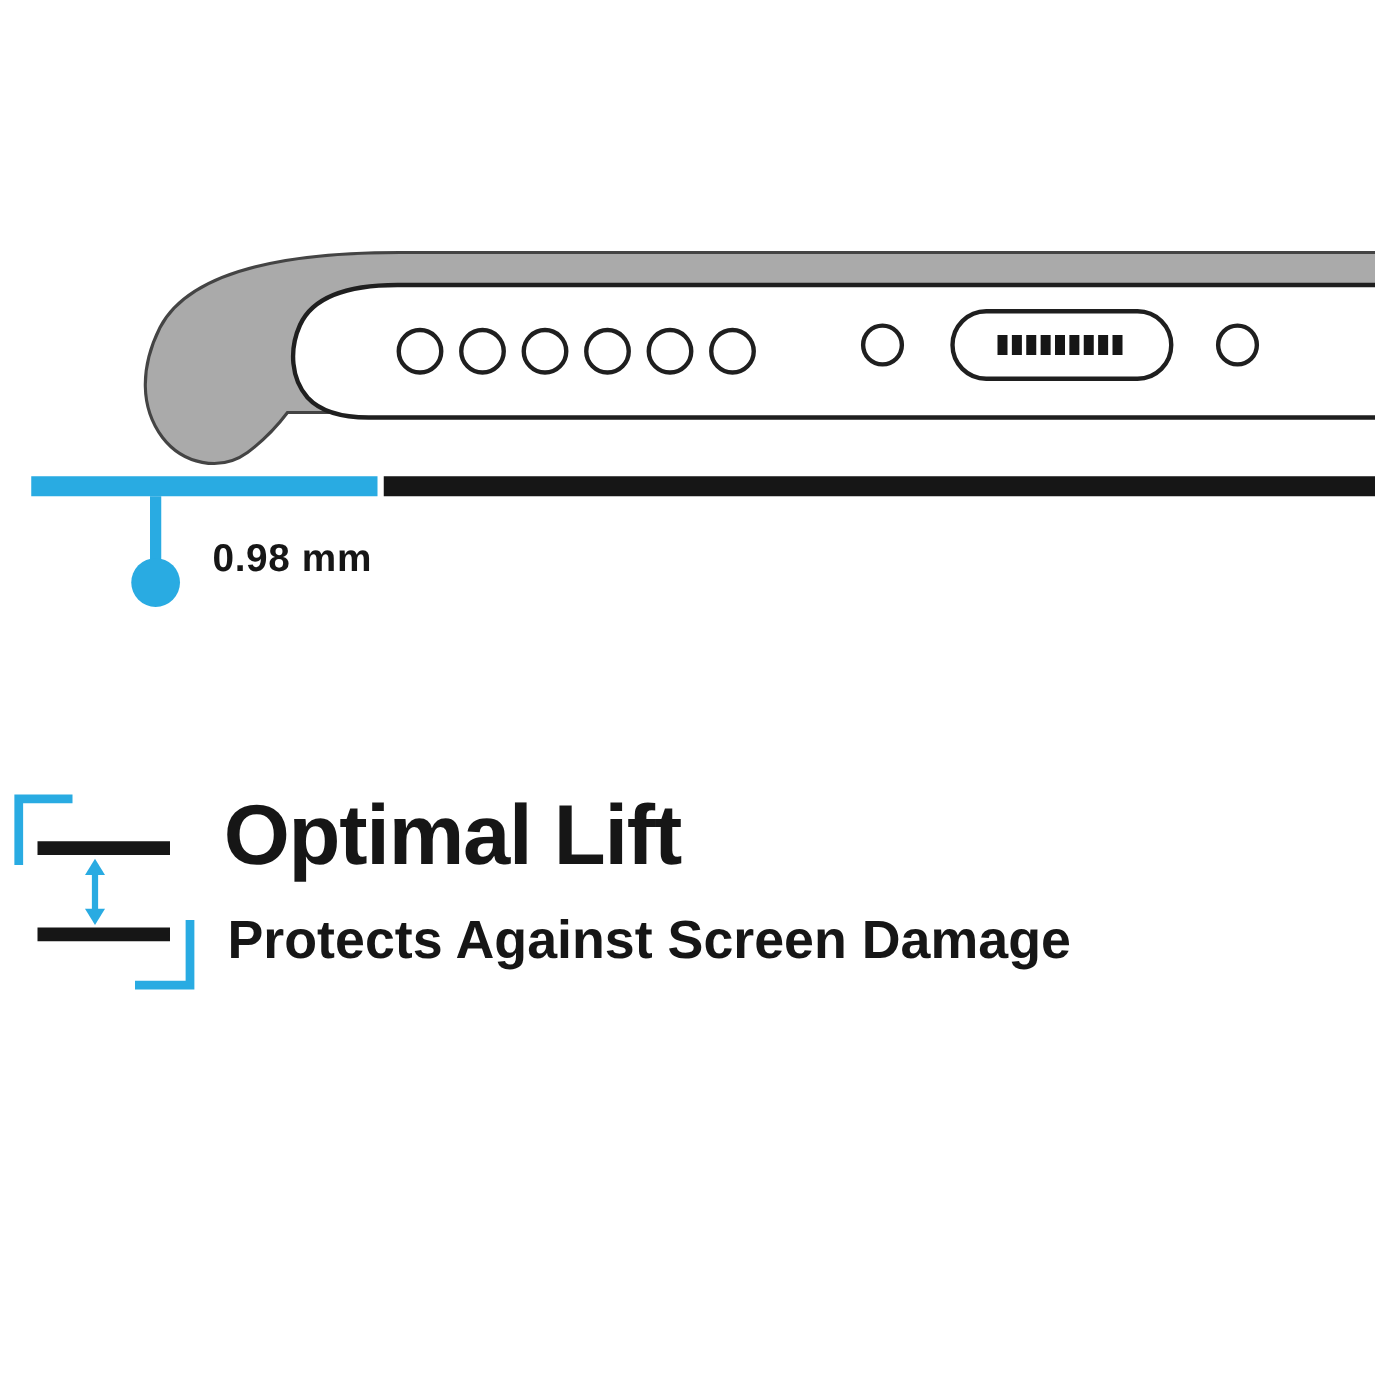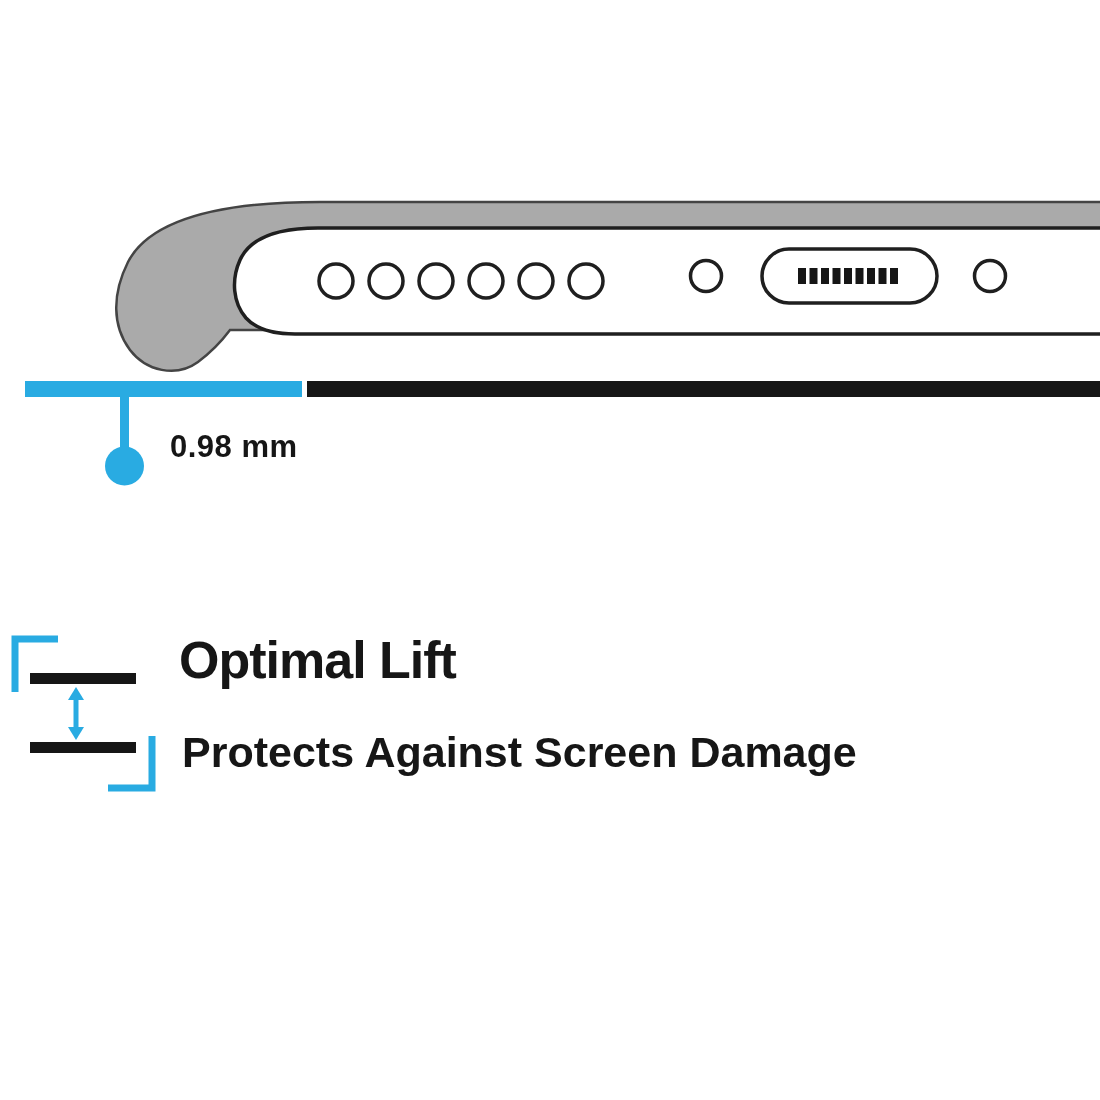--- a/index.html
+++ b/index.html
@@ -38,21 +38,21 @@
     top: 429px;
     font-size: 31px;
     font-weight: bold;
     letter-spacing: 0.5px;
     color: var(--ink);
   }
   .feature-title {
     position: absolute;
     left: 179px;
     top: 634px;
-    font-size: 52px;
+    font-size: 68px;
     font-weight: bold;
     letter-spacing: -1px;
     color: var(--ink);
     line-height: 1;
   }
   .feature-subtitle {
     position: absolute;
     left: 182px;
     top: 731px;
     font-size: 43px;

